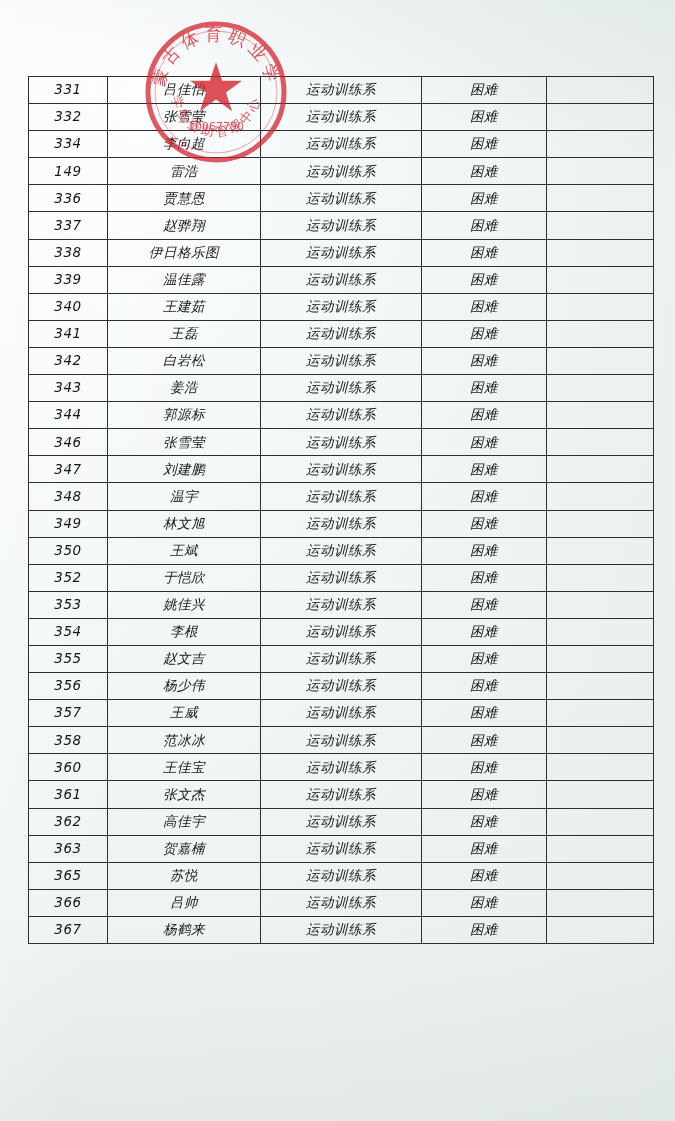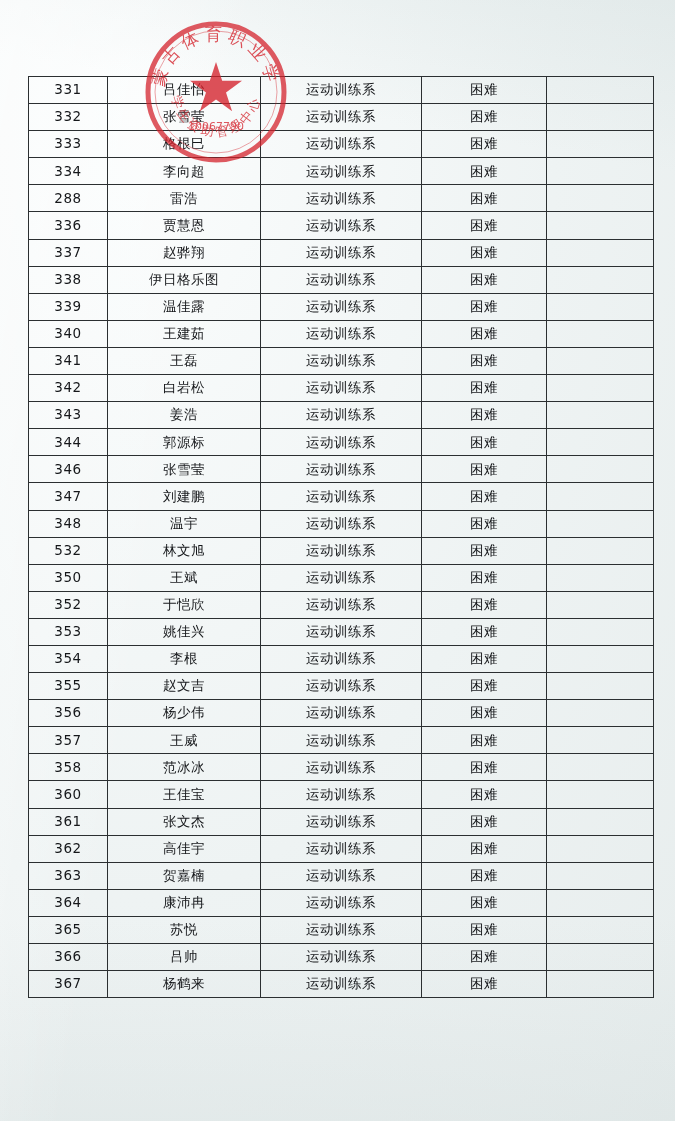--- a/index.html
+++ b/index.html
@@ -33,20 +33,21 @@
       linear-gradient(190deg, rgba(205,218,218,0.30) 0%, rgba(255,255,255,0) 14%);
     pointer-events: none;
   }
   #doc-table {
     position: absolute;
     left: 28px;
     top: 76px;
     width: 620px;
     border-collapse: collapse;
     table-layout: fixed;
+    font-style: italic;
   }
   #doc-table td {
     border: 1px solid #2b2f31;
     height: 26.1px;
     padding: 0;
     text-align: center;
     vertical-align: middle;
     font-family: "DejaVu Sans", sans-serif;
     font-size: 13.5px;
     color: #15171a;
@@ -90,35 +91,28 @@
           <td class="c-note"></td>
         </tr>
         <tr>
           <td class="c-index">332</td>
           <td class="c-name cell-name">张雪莹</td>
           <td class="c-dept cell-dept">运动训练系</td>
           <td class="c-level cell-level">困难</td>
           <td class="c-note"></td>
         </tr>
         <tr>
-          <td class="c-index">333</td>
-          <td class="c-name cell-name">格根巳</td>
-          <td class="c-dept cell-dept">运动训练系</td>
-          <td class="c-level cell-level">困难</td>
-          <td class="c-note"></td>
-        </tr>
-        <tr>
           <td class="c-index">334</td>
           <td class="c-name cell-name">李向超</td>
           <td class="c-dept cell-dept">运动训练系</td>
           <td class="c-level cell-level">困难</td>
           <td class="c-note"></td>
         </tr>
         <tr>
-          <td class="c-index">288</td>
+          <td class="c-index">149</td>
           <td class="c-name cell-name">雷浩</td>
           <td class="c-dept cell-dept">运动训练系</td>
           <td class="c-level cell-level">困难</td>
           <td class="c-note"></td>
         </tr>
         <tr>
           <td class="c-index">336</td>
           <td class="c-name cell-name">贾慧恩</td>
           <td class="c-dept cell-dept">运动训练系</td>
           <td class="c-level cell-level">困难</td>
@@ -195,21 +189,21 @@
           <td class="c-note"></td>
         </tr>
         <tr>
           <td class="c-index">348</td>
           <td class="c-name cell-name">温宇</td>
           <td class="c-dept cell-dept">运动训练系</td>
           <td class="c-level cell-level">困难</td>
           <td class="c-note"></td>
         </tr>
         <tr>
-          <td class="c-index">532</td>
+          <td class="c-index">349</td>
           <td class="c-name cell-name">林文旭</td>
           <td class="c-dept cell-dept">运动训练系</td>
           <td class="c-level cell-level">困难</td>
           <td class="c-note"></td>
         </tr>
         <tr>
           <td class="c-index">350</td>
           <td class="c-name cell-name">王斌</td>
           <td class="c-dept cell-dept">运动训练系</td>
           <td class="c-level cell-level">困难</td>
@@ -281,27 +275,20 @@
         <tr>
           <td class="c-index">362</td>
           <td class="c-name cell-name">高佳宇</td>
           <td class="c-dept cell-dept">运动训练系</td>
           <td class="c-level cell-level">困难</td>
           <td class="c-note"></td>
         </tr>
         <tr>
           <td class="c-index">363</td>
           <td class="c-name cell-name">贺嘉楠</td>
-          <td class="c-dept cell-dept">运动训练系</td>
-          <td class="c-level cell-level">困难</td>
-          <td class="c-note"></td>
-        </tr>
-        <tr>
-          <td class="c-index">364</td>
-          <td class="c-name cell-name">康沛冉</td>
           <td class="c-dept cell-dept">运动训练系</td>
           <td class="c-level cell-level">困难</td>
           <td class="c-note"></td>
         </tr>
         <tr>
           <td class="c-index">365</td>
           <td class="c-name cell-name">苏悦</td>
           <td class="c-dept cell-dept">运动训练系</td>
           <td class="c-level cell-level">困难</td>
           <td class="c-note"></td>

